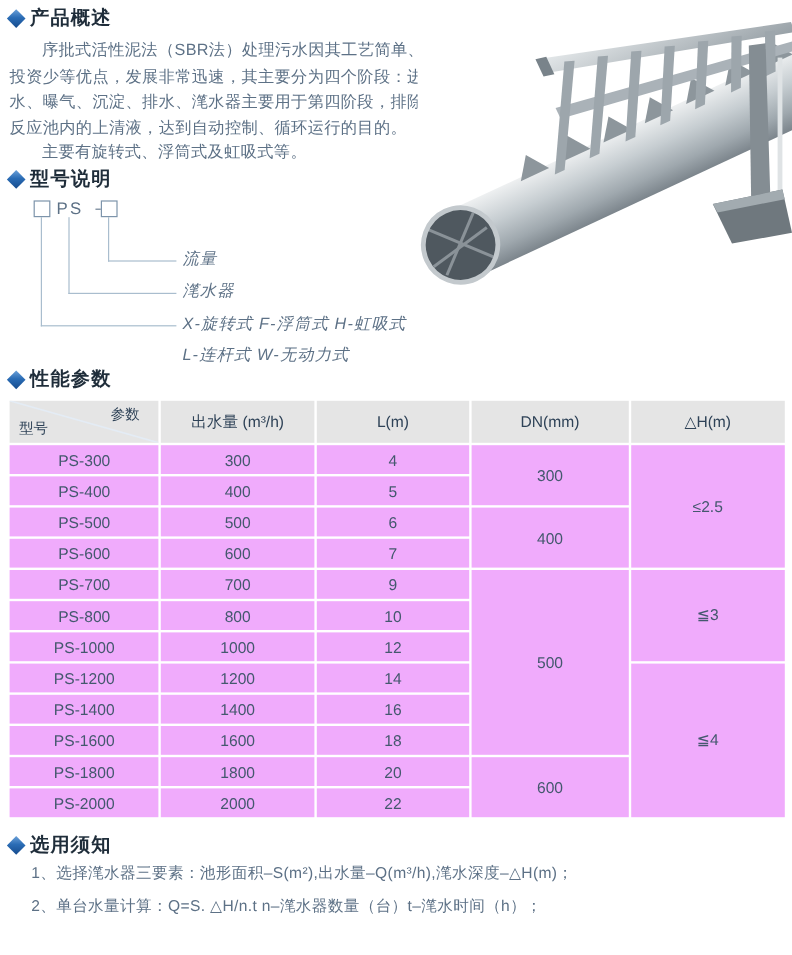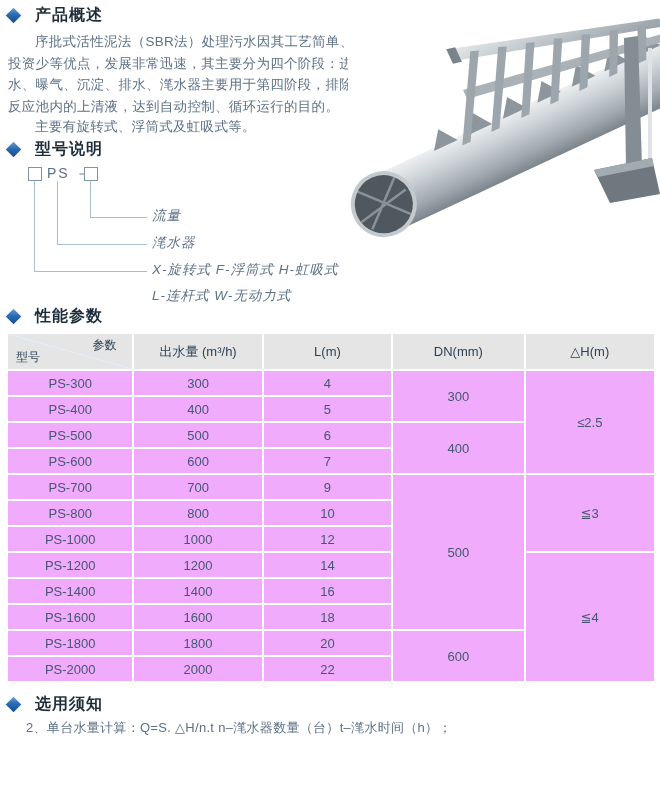--- a/index.html
+++ b/index.html
@@ -3,21 +3,21 @@
 <meta charset="utf-8">
 <style>
   html,body{margin:0;padding:0;}
   body{
     width:660px;height:796px;background:#ffffff;
     font-family:"Liberation Sans","DejaVu Sans",sans-serif;
     color:#5d7186;position:relative;overflow:hidden;
   }
   .abs{position:absolute;}
   
-  .sec-head{display:flex;align-items:center;gap:16px;height:20px;}
+  .sec-head{display:flex;align-items:center;gap:6px;height:20px;}
   .diamond{width:11px;height:11px;flex:0 0 11px;
     background:linear-gradient(135deg,#6ba0d8 0%,#2a6cb5 45%,#164b8d 100%);
     transform:rotate(45deg);}
   .sec-title{font-size:16px;font-weight:bold;color:#1f2d3a;letter-spacing:1px;}
   
   .para{font-size:13.5px;line-height:21.5px;color:#5d7186;letter-spacing:.3px;text-indent:2em;}
   
   .mbox{width:12px;height:12px;border:1px solid #7d94ab;background:#fff;}
   .mcode{font-size:14px;color:#5d7186;letter-spacing:2px;}
   .connector{border-left:1px solid #a9bdce;border-bottom:1px solid #a9bdce;}
@@ -219,14 +219,15 @@
         <td>22</td>
       </tr>
     </tbody>
 </table>
 
 <div class="abs sec-head" style="left:8px;top:694px;">
   <span class="diamond"></span>
   <span class="sec-title">选用须知</span>
 </div>
 <div class="abs" style="left:26px;top:714px;">
+  <div class="note-line">1、选择滗水器三要素：池形面积–S(m²),出水量–Q(m³/h),滗水深度–△H(m)；</div>
   <div class="note-line">2、单台水量计算：Q=S. △H/n.t  n–滗水器数量（台）t–滗水时间（h）；</div>
 </div>
 
 </body></html>

